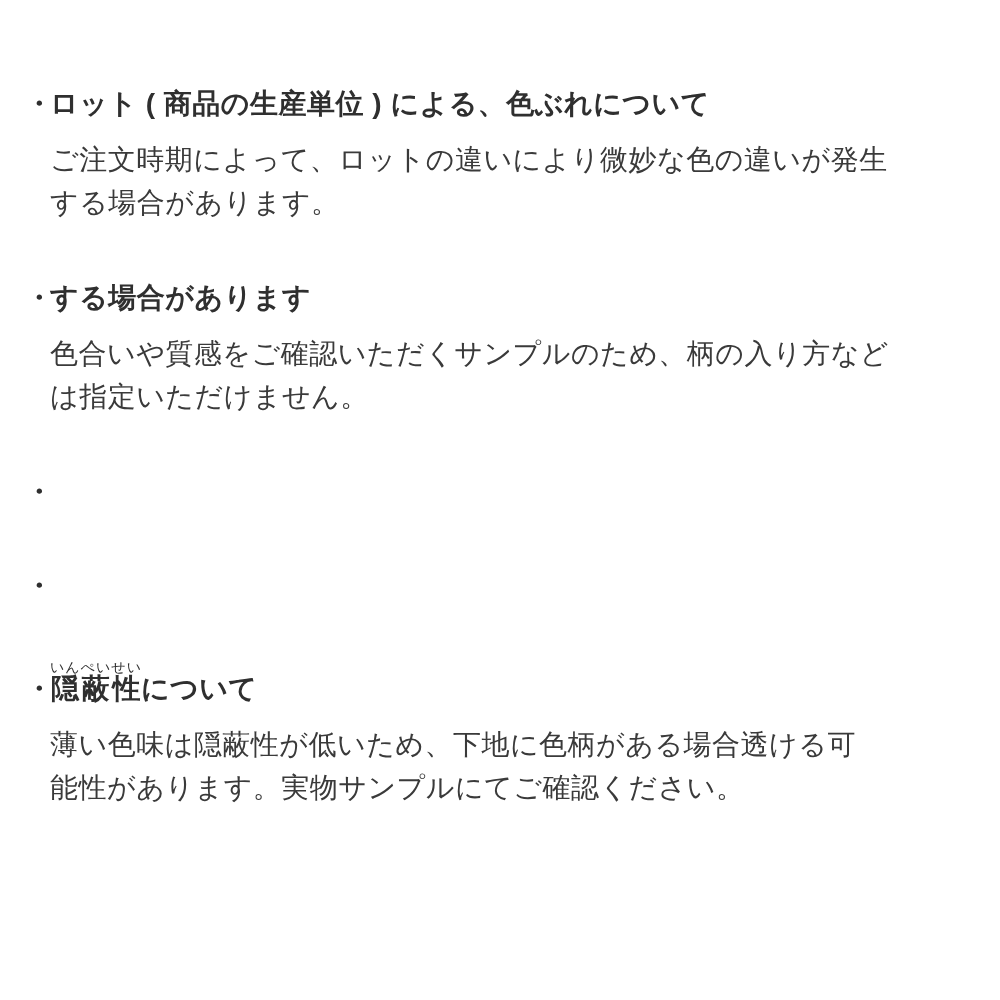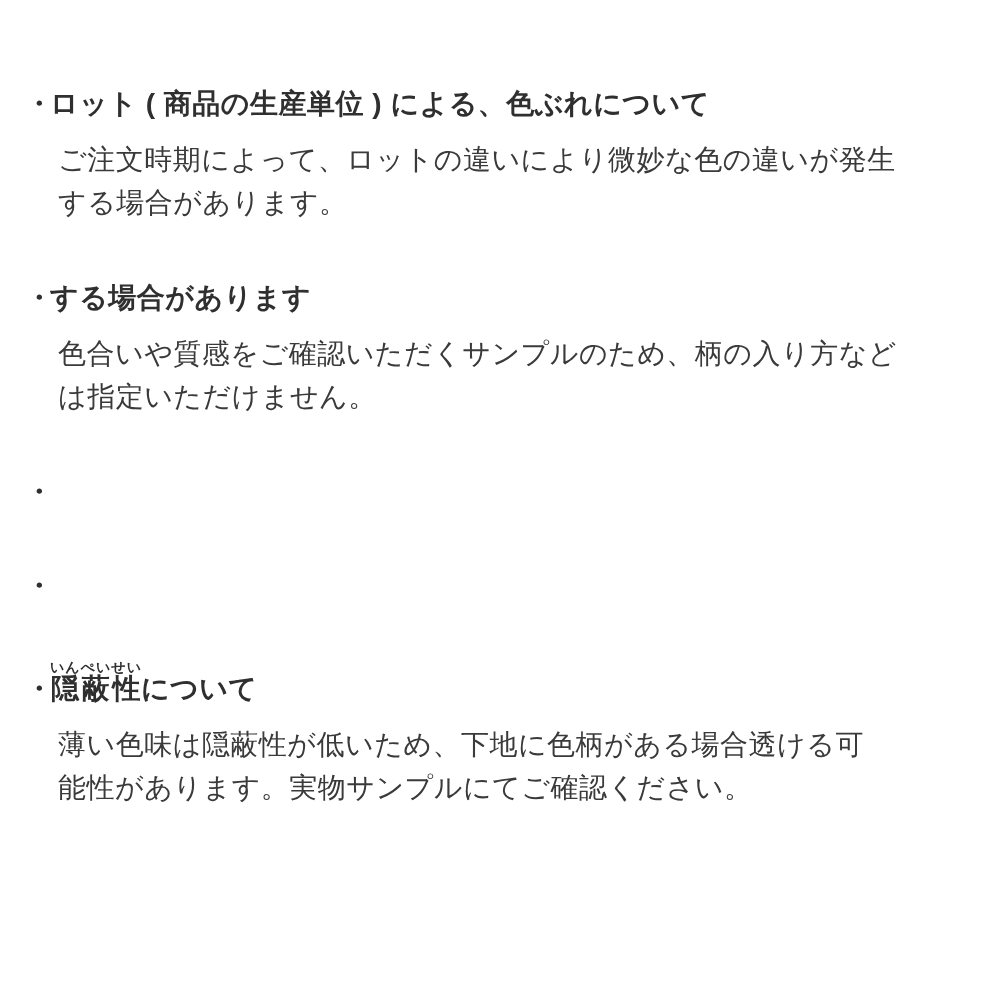--- a/index.html
+++ b/index.html
@@ -38,27 +38,27 @@
   .bullet {
     display: inline-block;
     width: 25px;
     flex: 0 0 25px;
     font-weight: bold;
   }
   .heading-text { display: inline; }
   ruby.furigana-ruby { ruby-position: over; }
   ruby.furigana-ruby rt {
     font-size: 14px;
-    font-weight: bold;
+    font-weight: normal;
     letter-spacing: 1px;
     color: var(--heading-color);
     text-align: center;
   }
   .note-body {
-    margin: 8px;
+    margin: 0;
     padding-left: 25px;
     font-size: 28px;
     line-height: 43px;
     letter-spacing: 0.5px;
     color: var(--body-color);
     white-space: pre-line;
   }
 </style>
 </head>
 <body>

